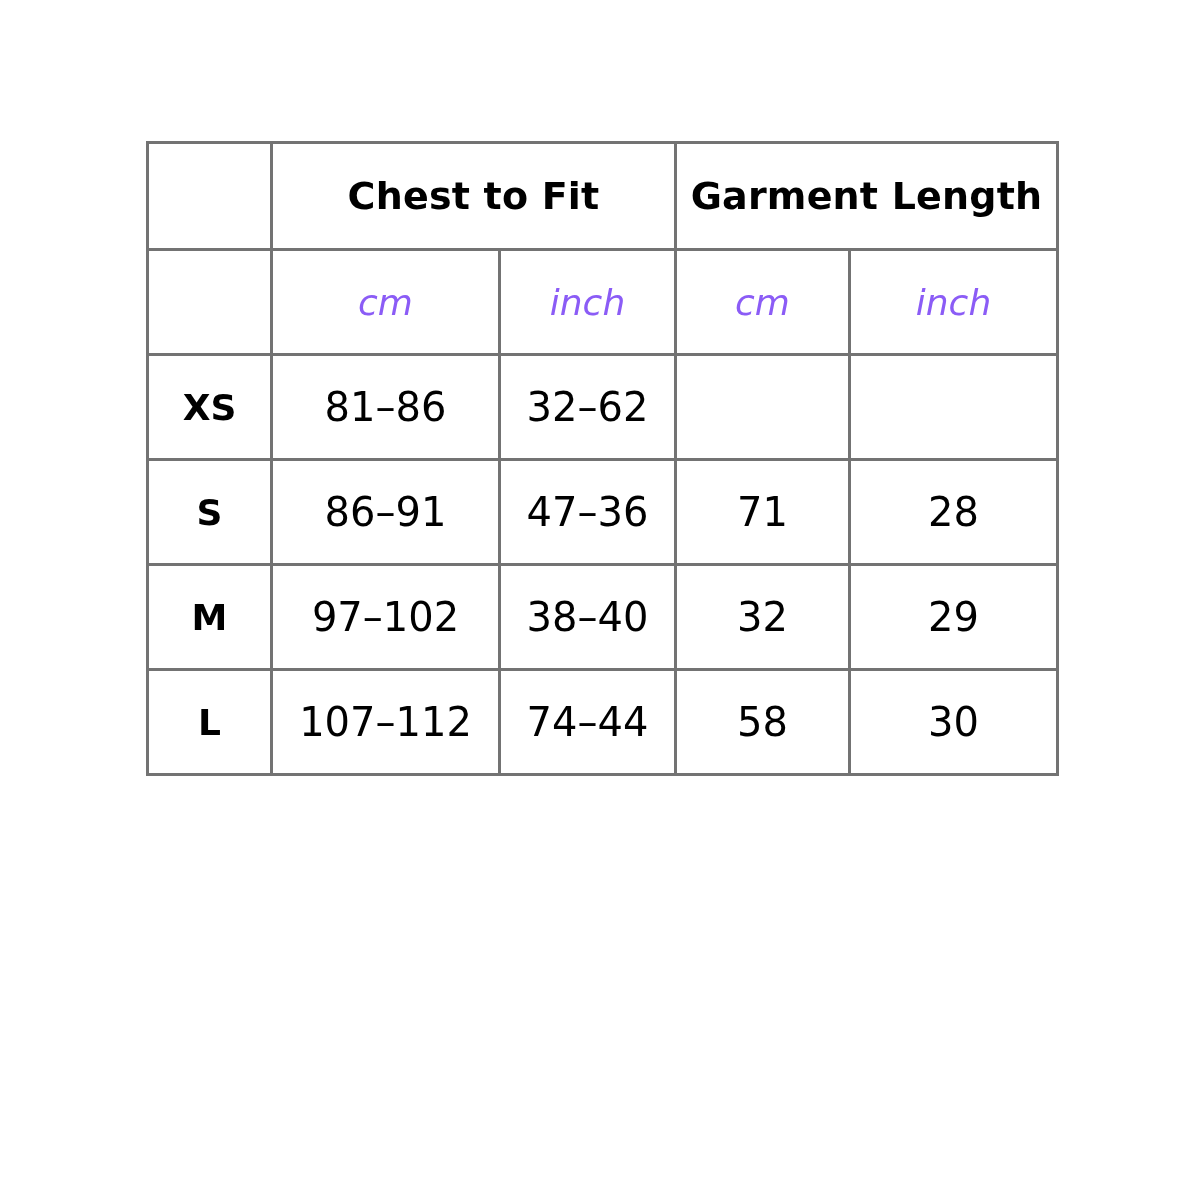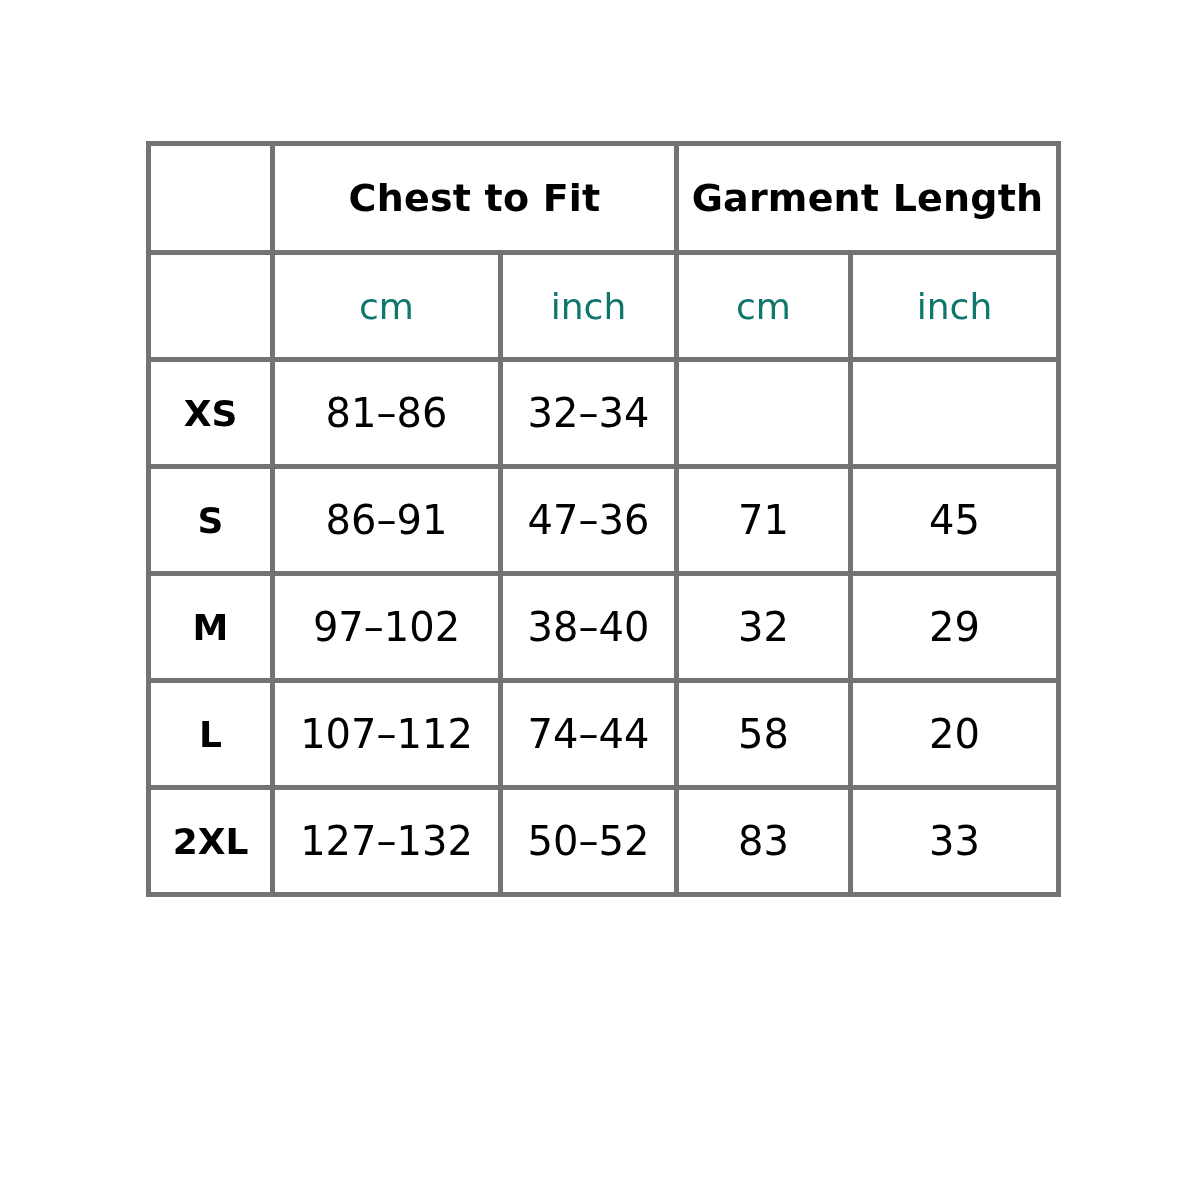--- a/index.html
+++ b/index.html
@@ -24,21 +24,21 @@
   }
   table.size-table {
     position: absolute;
     left: 146px;
     top: 141px;
     border-collapse: collapse;
     table-layout: fixed;
   }
   table.size-table td,
   table.size-table th {
-    border: 5px solid #737373;
+    border: 3px solid #737373;
     text-align: center;
     vertical-align: middle;
     color: #000000;
     padding: 0;
     font-weight: normal;
   }
   
   col.c-size   { width: 124px; }
   col.c-cm1    { width: 228px; }
   col.c-in1    { width: 176px; }
@@ -52,21 +52,22 @@
   }
   tr.group-row th.group {
     height: 104px;
     font-size: 38px;
     font-weight: bold;
     letter-spacing: 0.2px;
   }
   tr.unit-row td.unit {
     height: 102px;
     font-size: 36px;
-    color: #0f766e;
+    color: #8b5cf6;
+    font-style: italic;
   }
   tr.data-row td {
     height: 102px;
     font-size: 40px;
   }
   tr.data-row td.size-label {
     font-size: 36px;
     font-weight: bold;
   }
   td.empty { }
@@ -94,47 +95,40 @@
         <td class="unit">cm</td>
         <td class="unit">inch</td>
         <td class="unit">cm</td>
         <td class="unit">inch</td>
       </tr>
     </thead>
     <tbody>
       <tr class="data-row">
         <td class="size-label">XS</td>
         <td>81–86</td>
-        <td>32–34</td>
+        <td>32–62</td>
         <td class="empty"></td>
         <td class="empty"></td>
       </tr>
       <tr class="data-row">
         <td class="size-label">S</td>
         <td>86–91</td>
         <td>47–36</td>
         <td>71</td>
-        <td>45</td>
+        <td>28</td>
       </tr>
       <tr class="data-row">
         <td class="size-label">M</td>
         <td>97–102</td>
         <td>38–40</td>
         <td>32</td>
         <td>29</td>
       </tr>
       <tr class="data-row">
         <td class="size-label">L</td>
         <td>107–112</td>
         <td>74–44</td>
         <td>58</td>
-        <td>20</td>
-      </tr>
-      <tr class="data-row">
-        <td class="size-label">2XL</td>
-        <td>127–132</td>
-        <td>50–52</td>
-        <td>83</td>
-        <td>33</td>
+        <td>30</td>
       </tr>
     </tbody>
   </table>
 </div>
 
 </body></html>

